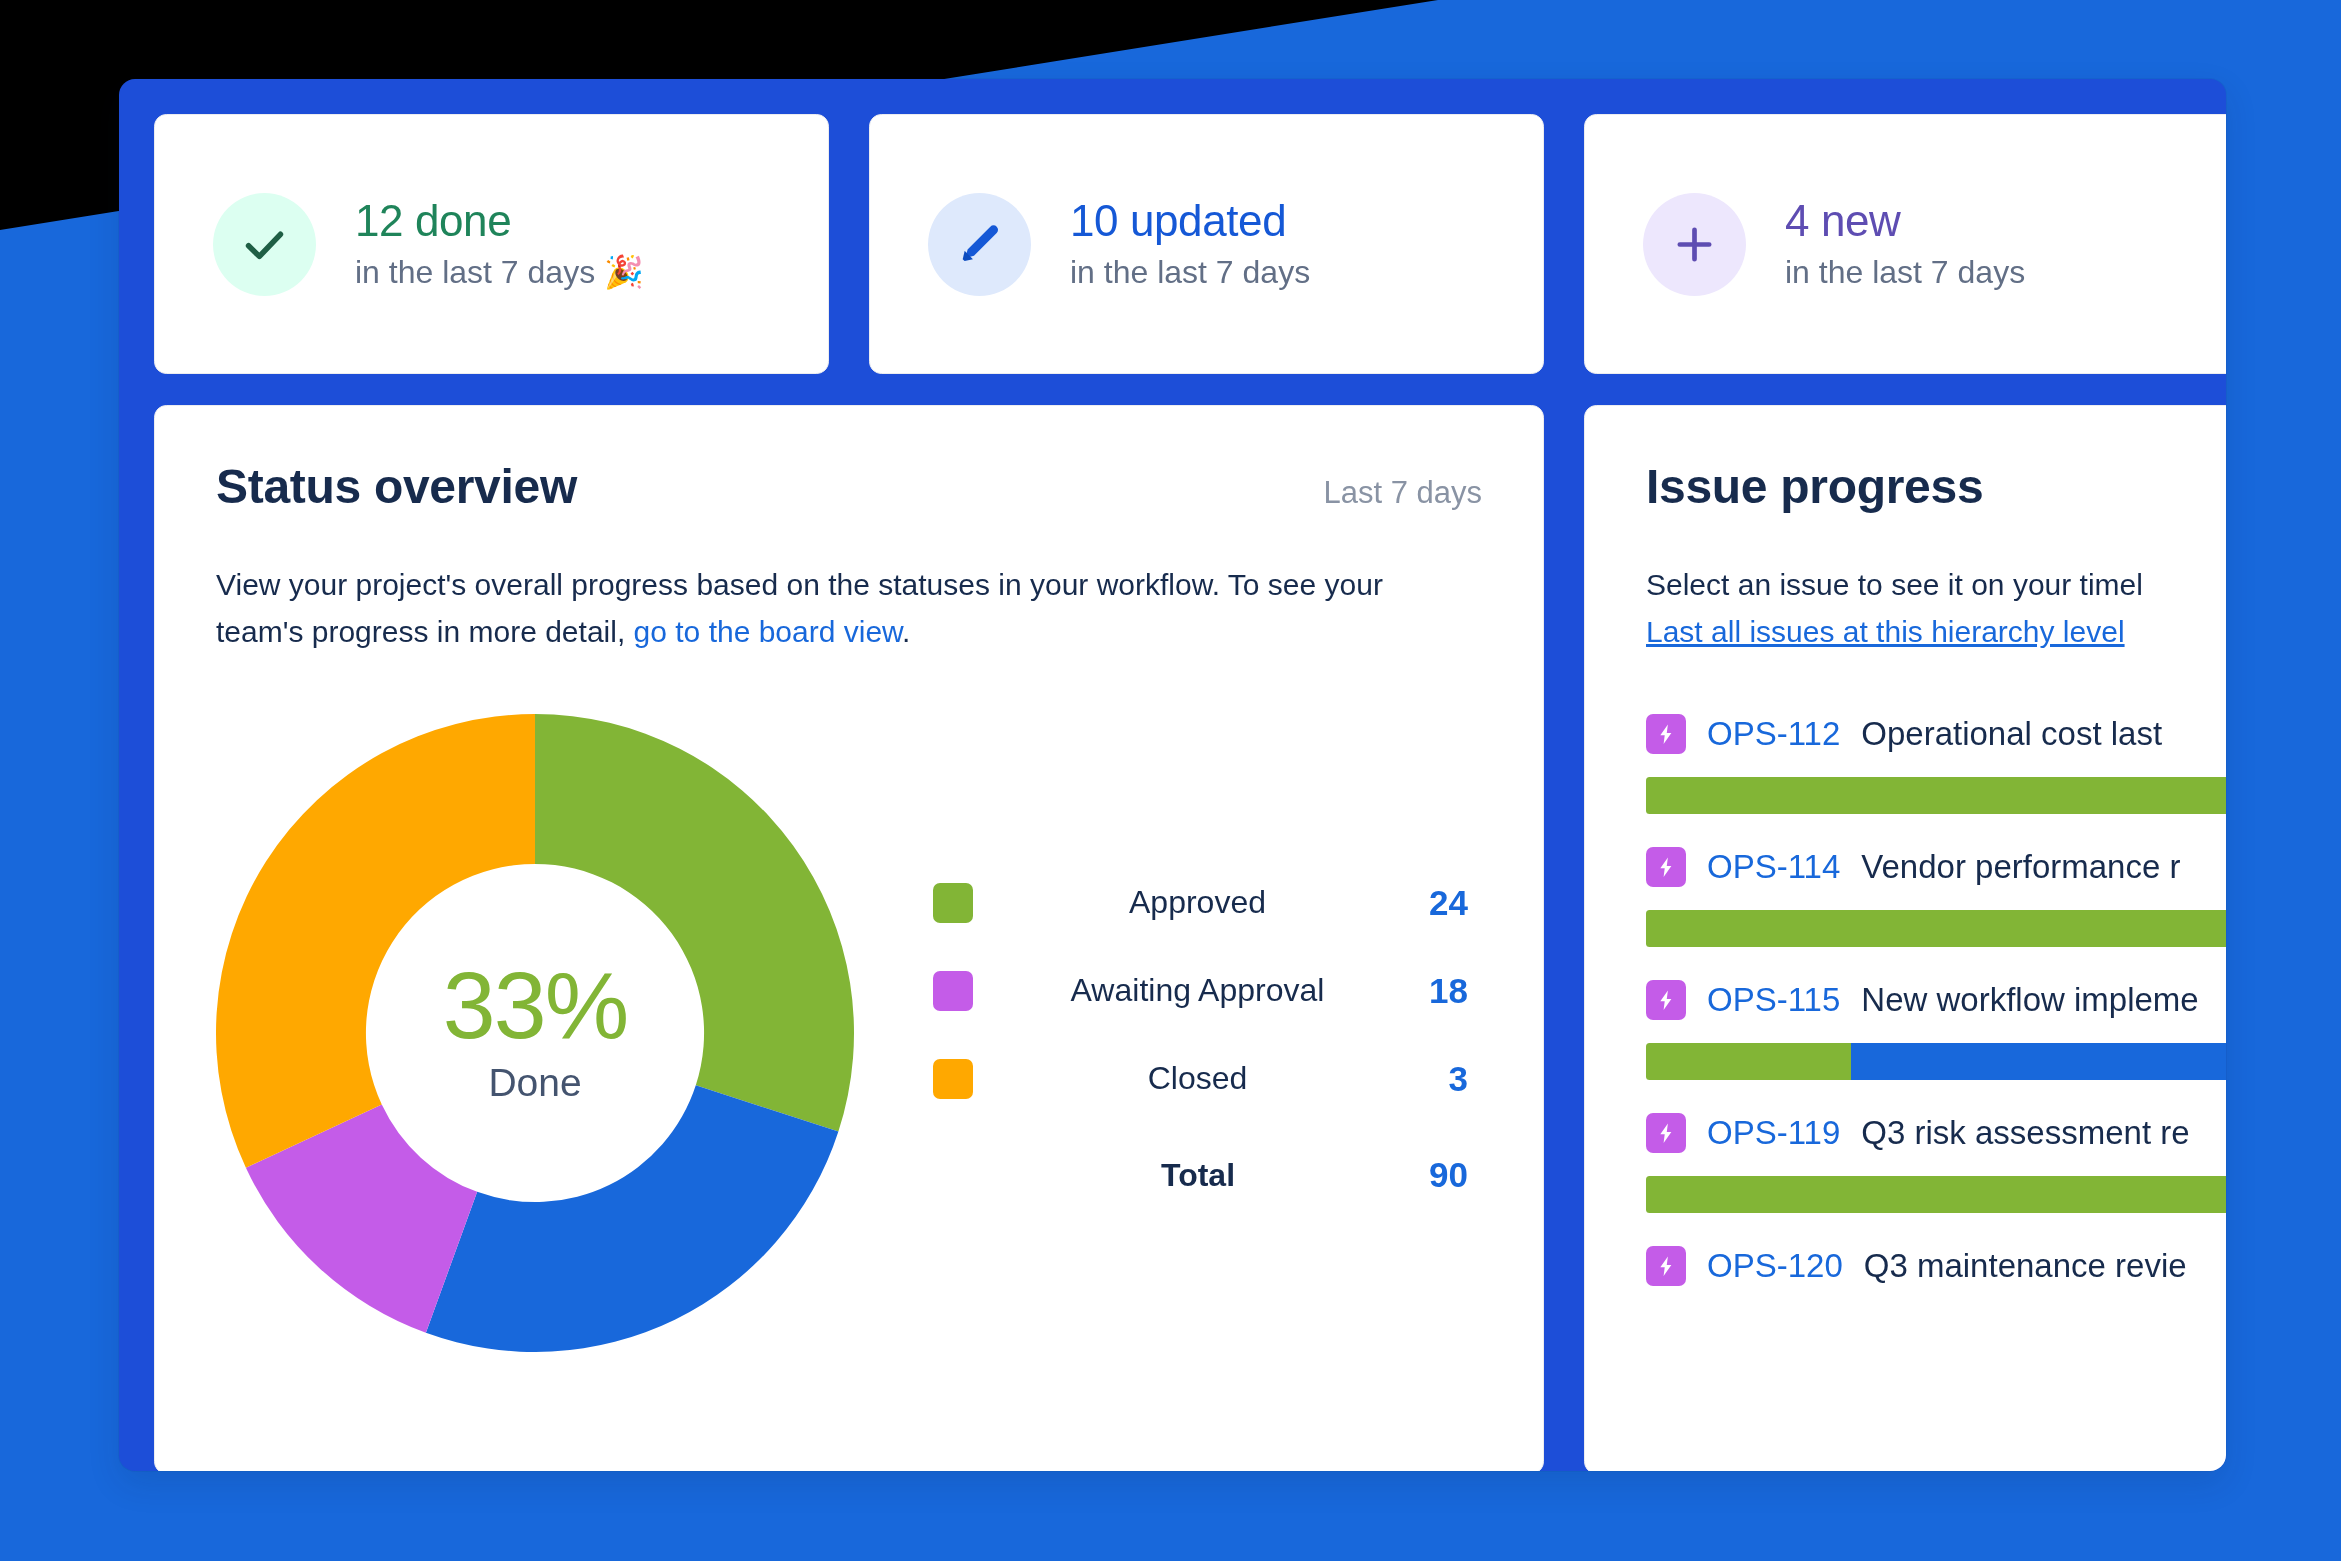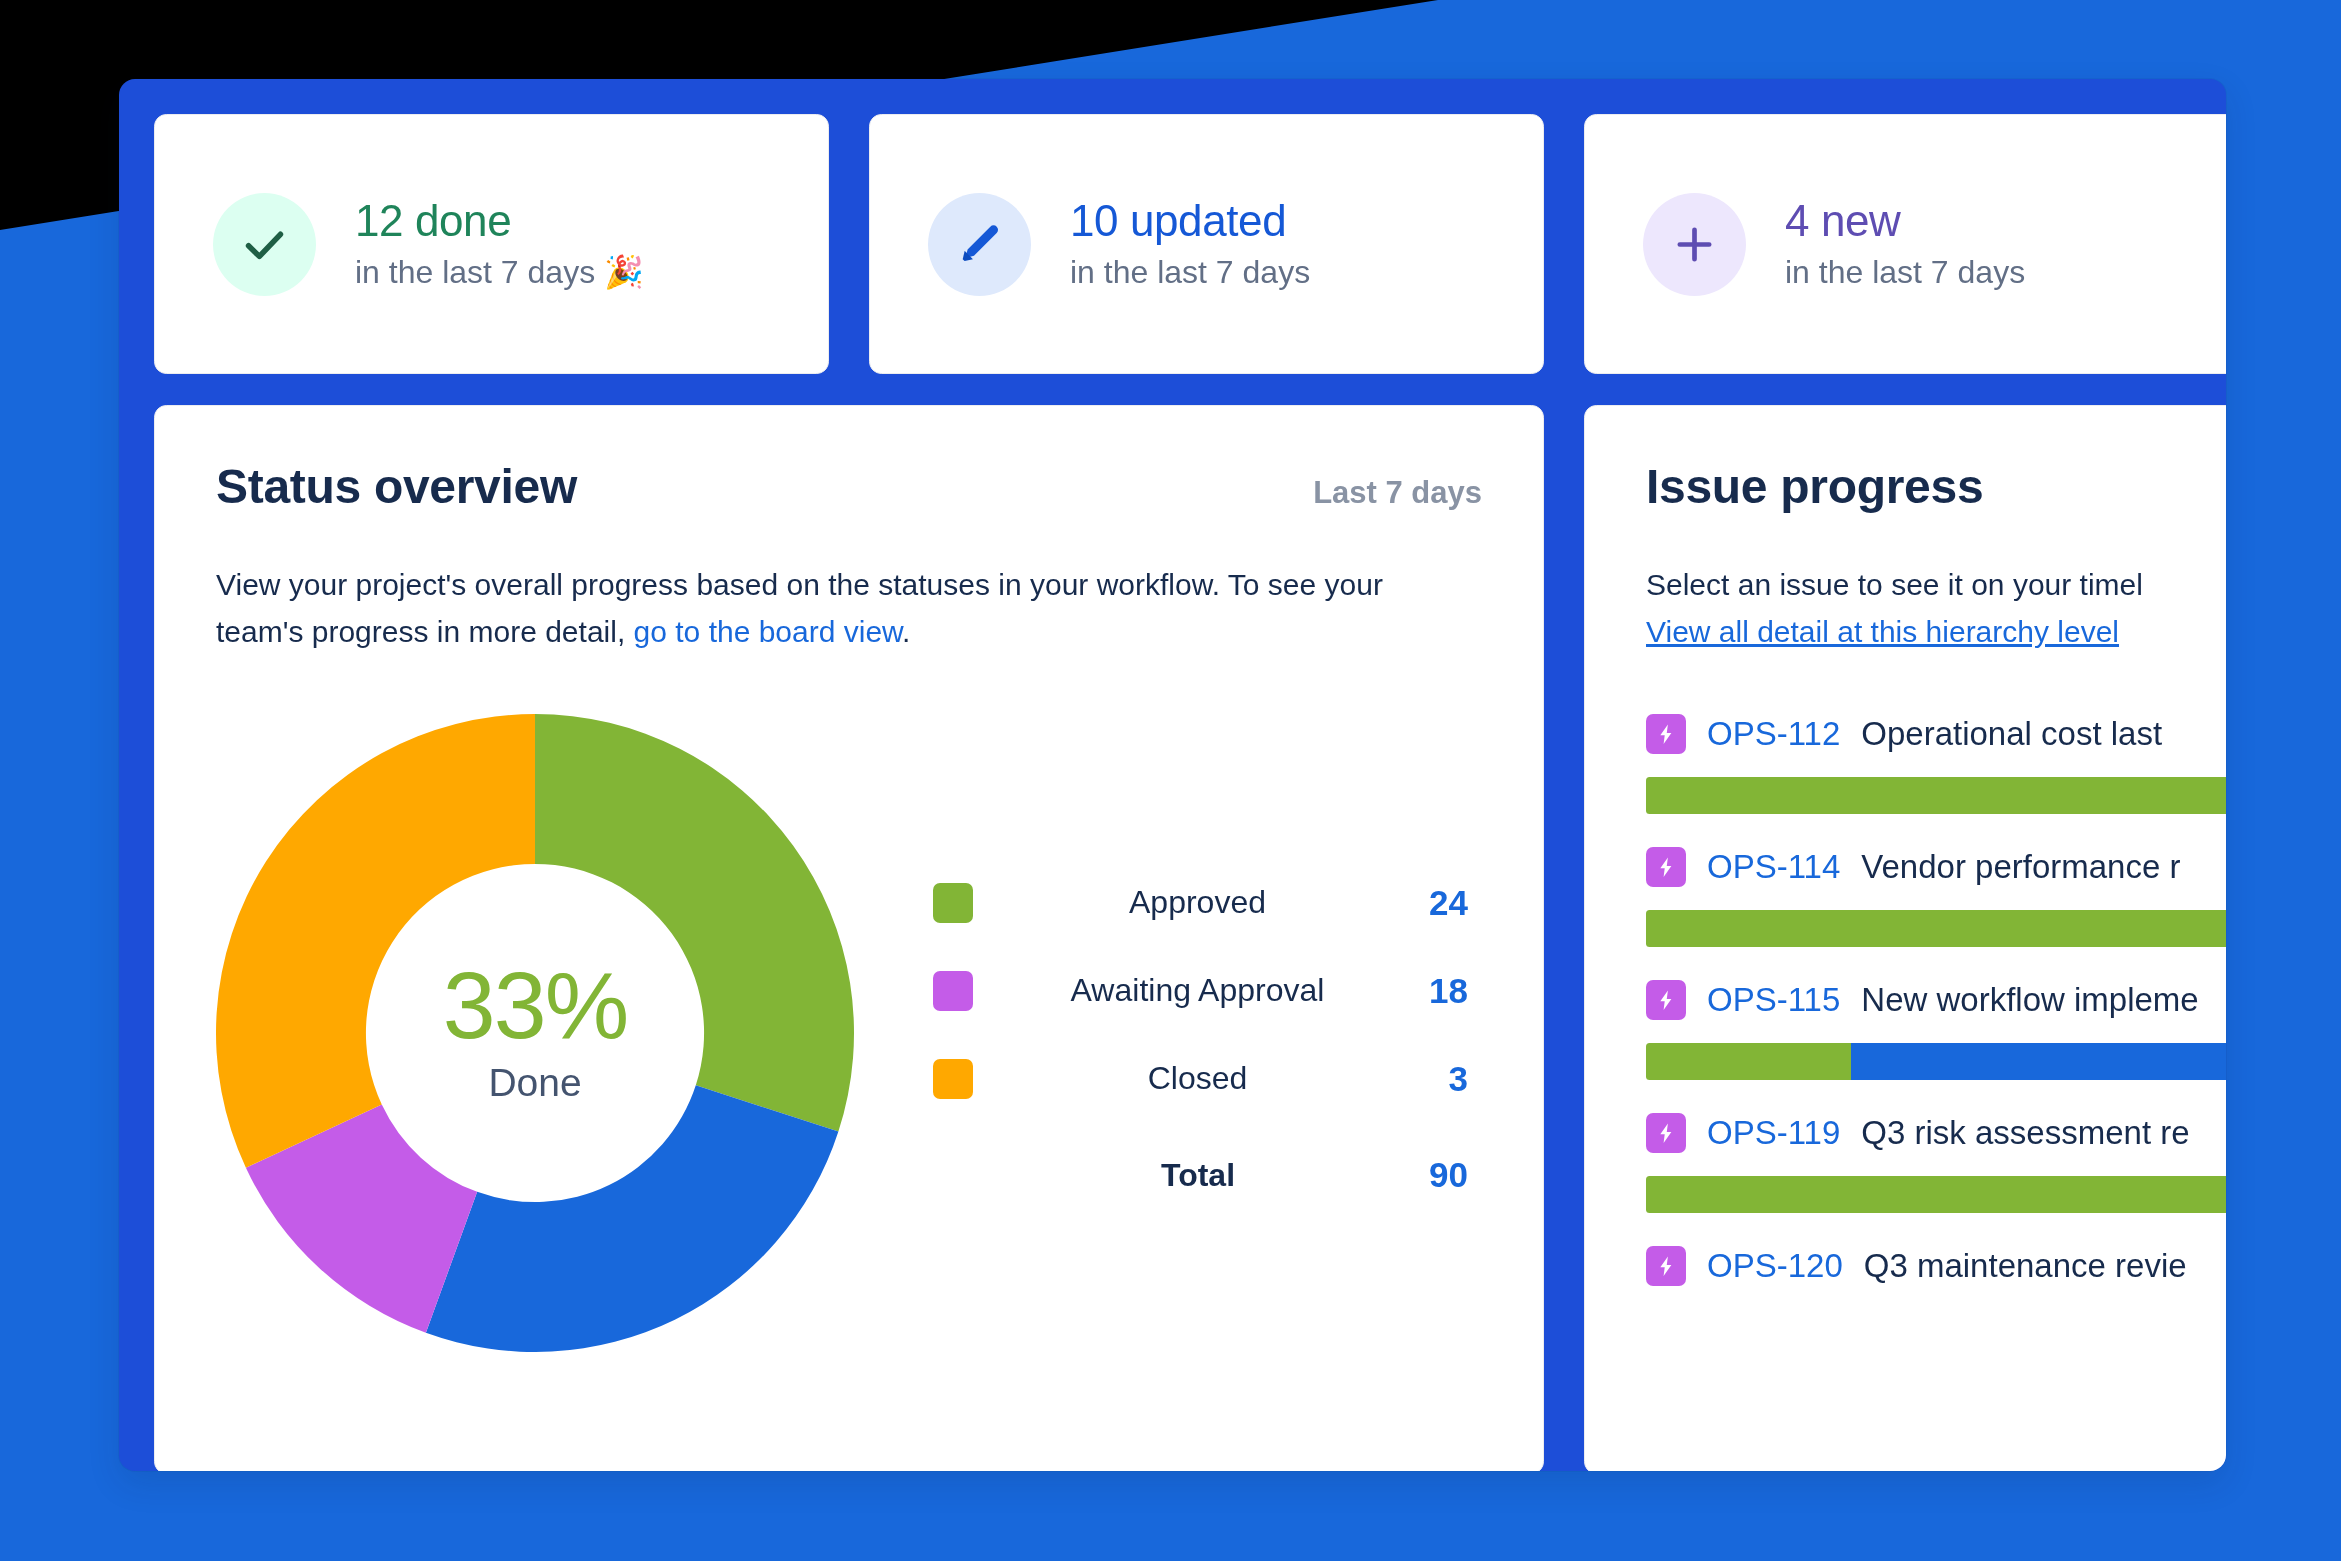--- a/index.html
+++ b/index.html
@@ -90,21 +90,21 @@
   #progress-card{width:885px;}
 
   .card-head{
     display:flex; align-items:baseline; justify-content:space-between;
   }
   .card-title{
     font-size:48px; font-weight:700; color:#172B4D; letter-spacing:-0.3px;
     margin:0;
   }
   .card-period{
-    font-size:31px; color:#8993A4; font-weight:700;
+    font-size:31px; color:#8993A4; font-weight:400;
   }
   .card-desc{
     margin-top:47px;
     font-size:30px; line-height:1.58; color:#172B4D; max-width:1227px;
   }
   .link{color:#1868DB; text-decoration:none;}
   .link-underline{color:#1868DB; text-decoration:underline;}
 
   
   #chart-area{
@@ -259,21 +259,21 @@
         </div>
       </section>
 
       <section class="big-card" id="progress-card">
         <div class="card-head">
           <h2 class="card-title">Issue progress</h2>
         </div>
 
         <p class="card-desc" style="white-space:nowrap">
           <span>Select an issue to see it on your timel</span><br>
-          <a class="link-underline" href="#">View all detail at this hierarchy level</a>
+          <a class="link-underline" href="#">Last all issues at this hierarchy level</a>
         </p>
 
         <div id="issue-list">
             <div class="issue-row">
               <div class="issue-head">
                 <span class="issue-type-icon">
                   <svg width="24.5" height="24.5" viewBox="0 0 24 24" aria-hidden="true">
                     <path d="M13.6 2.5 6.2 13.1h4.3l-1.1 8.4 7.6-10.8h-4.5l1.1-8.2z" fill="#FFFFFF"></path>
                   </svg>
                 </span>

